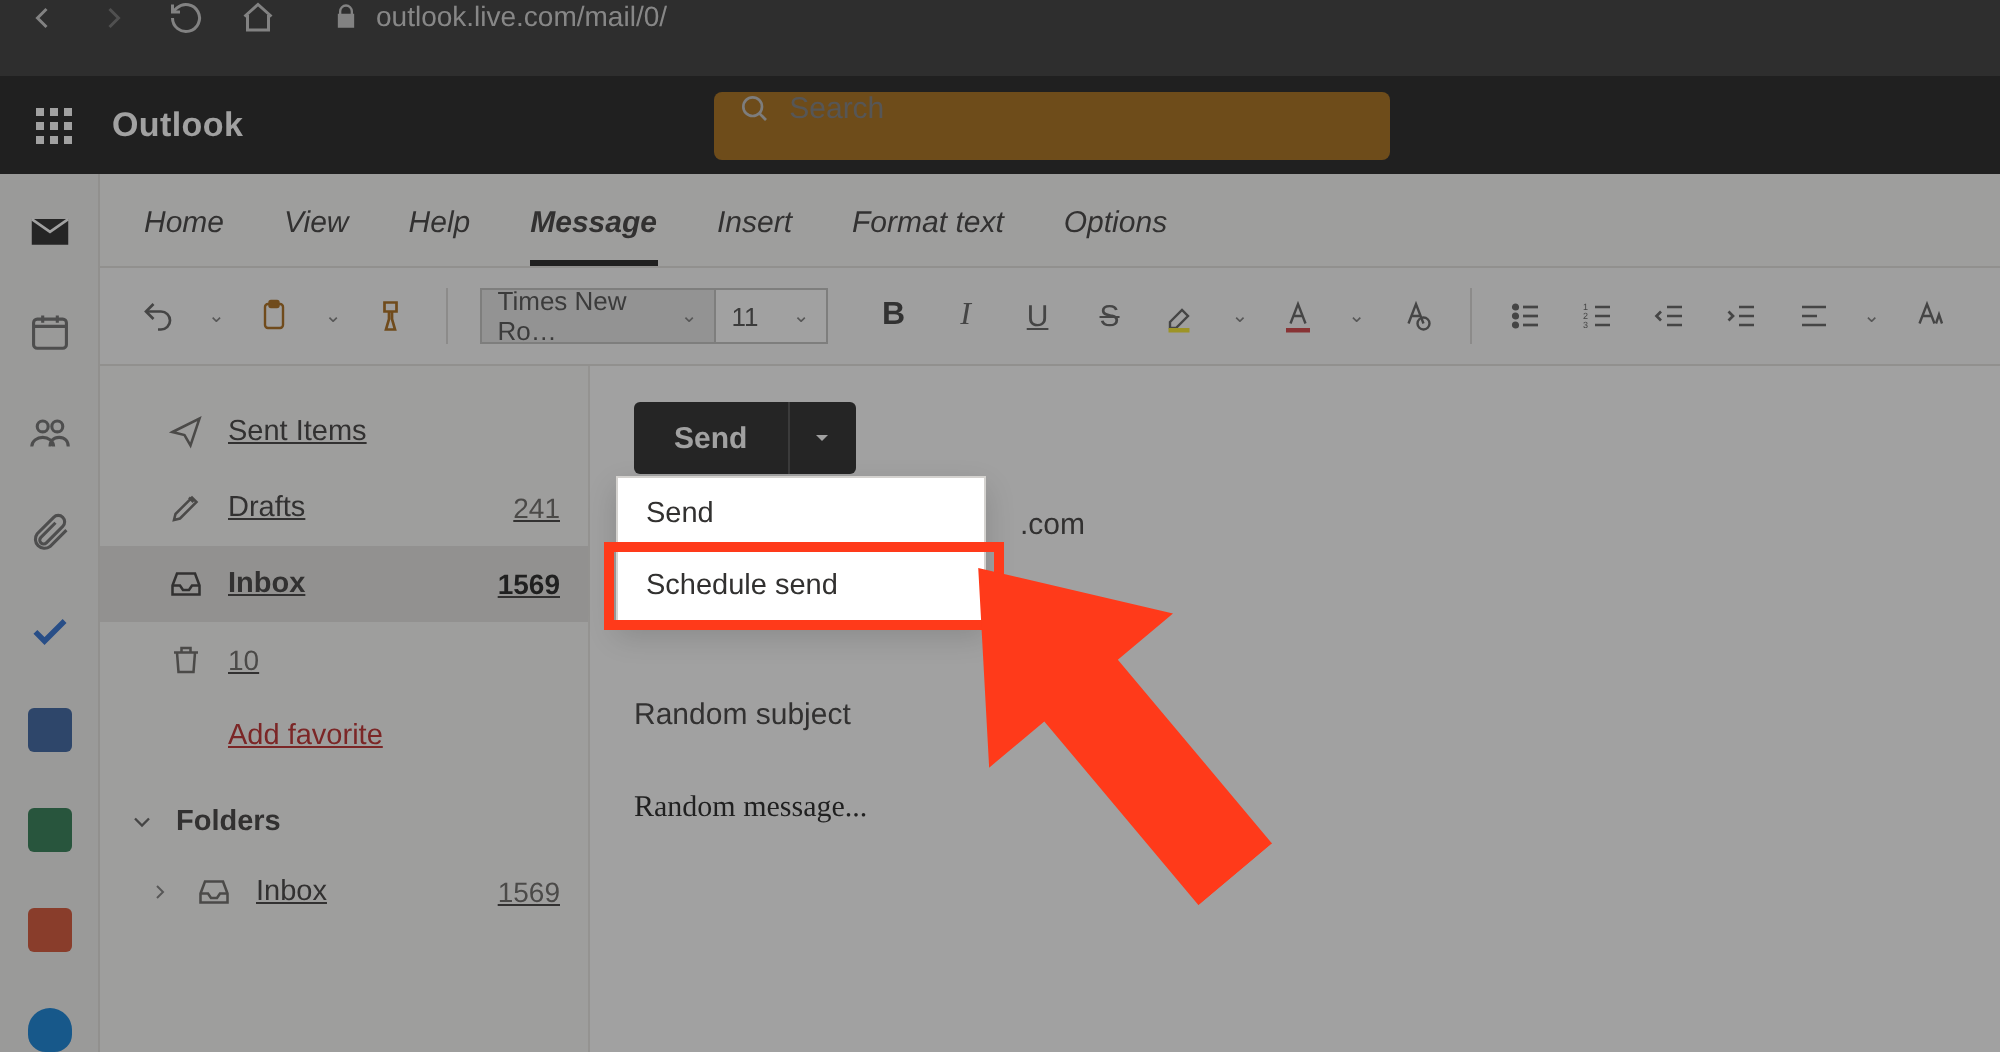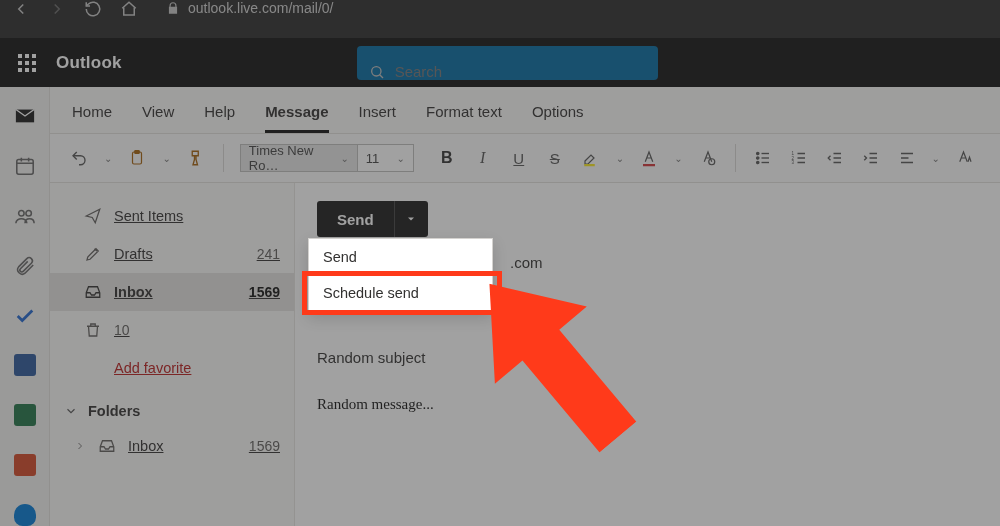--- a/index.html
+++ b/index.html
@@ -25,22 +25,22 @@
 
   
   .suite-bar{
     height:49px; background:#121212; display:flex; align-items:center; color:#fff; padding:0 18px; gap:20px;
   }
   .waffle{width:18px; height:18px; display:grid; grid-template-columns:repeat(3,4px); grid-template-rows:repeat(3,4px); gap:3px;}
   .waffle span{background:#fff; width:4px; height:4px;}
   .brand{font-size:17px; font-weight:600; letter-spacing:.2px;}
   .search-wrap{ margin-left:215px; }
   .search{
-    width:301px; height:34px; background:#0369a1; border-radius:4px;
-    display:flex; align-items:flex-end; padding:0 12px; gap:10px; color:#bdbdbd;
+    width:338px; height:34px; background:#a16207; border-radius:4px;
+    display:flex; align-items:flex-start; padding:0 12px; gap:10px; color:#bdbdbd;
   }
   .search svg{width:16px; height:16px;}
   .search input{background:transparent; border:none; color:#ddd; font-size:15px; flex:1; outline:none;}
 
   
   .app{
     position:absolute; left:0; top:87px; width:1000px; height:439px; background:#f3f2f1;
     display:flex;
   }
   .rail{
@@ -53,21 +53,21 @@
   .mod-word{background:#2b579a;} .mod-excel{background:#217346;} .mod-ppt{background:#d24726;} .mod-cloud{background:#0078d4;}
 
   .main{
     flex:1; background:#faf9f8; display:flex; flex-direction:column;
   }
 
   
   .tabs{
     display:flex; gap:30px; padding:10px 22px 0 22px; font-size:15px; color:#323130;
   }
-  .tabs .tab{padding:6px 0 10px 0; cursor:pointer;}
+  .tabs .tab{padding:6px 0 10px 0; cursor:pointer;font-style:italic;}
   .tabs .tab.active{font-weight:600; border-bottom:3px solid #111;}
 
   
   .ribbon{
     height:50px; border-top:1px solid #e1dfdd; border-bottom:1px solid #e1dfdd;
     background:#fbfbfb; display:flex; align-items:center; padding:0 18px; gap:16px;
   }
   .ribbon .grp{display:flex; align-items:center; gap:14px;}
   .vsep{width:1px; height:28px; background:#d9d7d4;}
   .rbtn{width:22px; height:22px; display:flex; align-items:center; justify-content:center; color:#555;}

